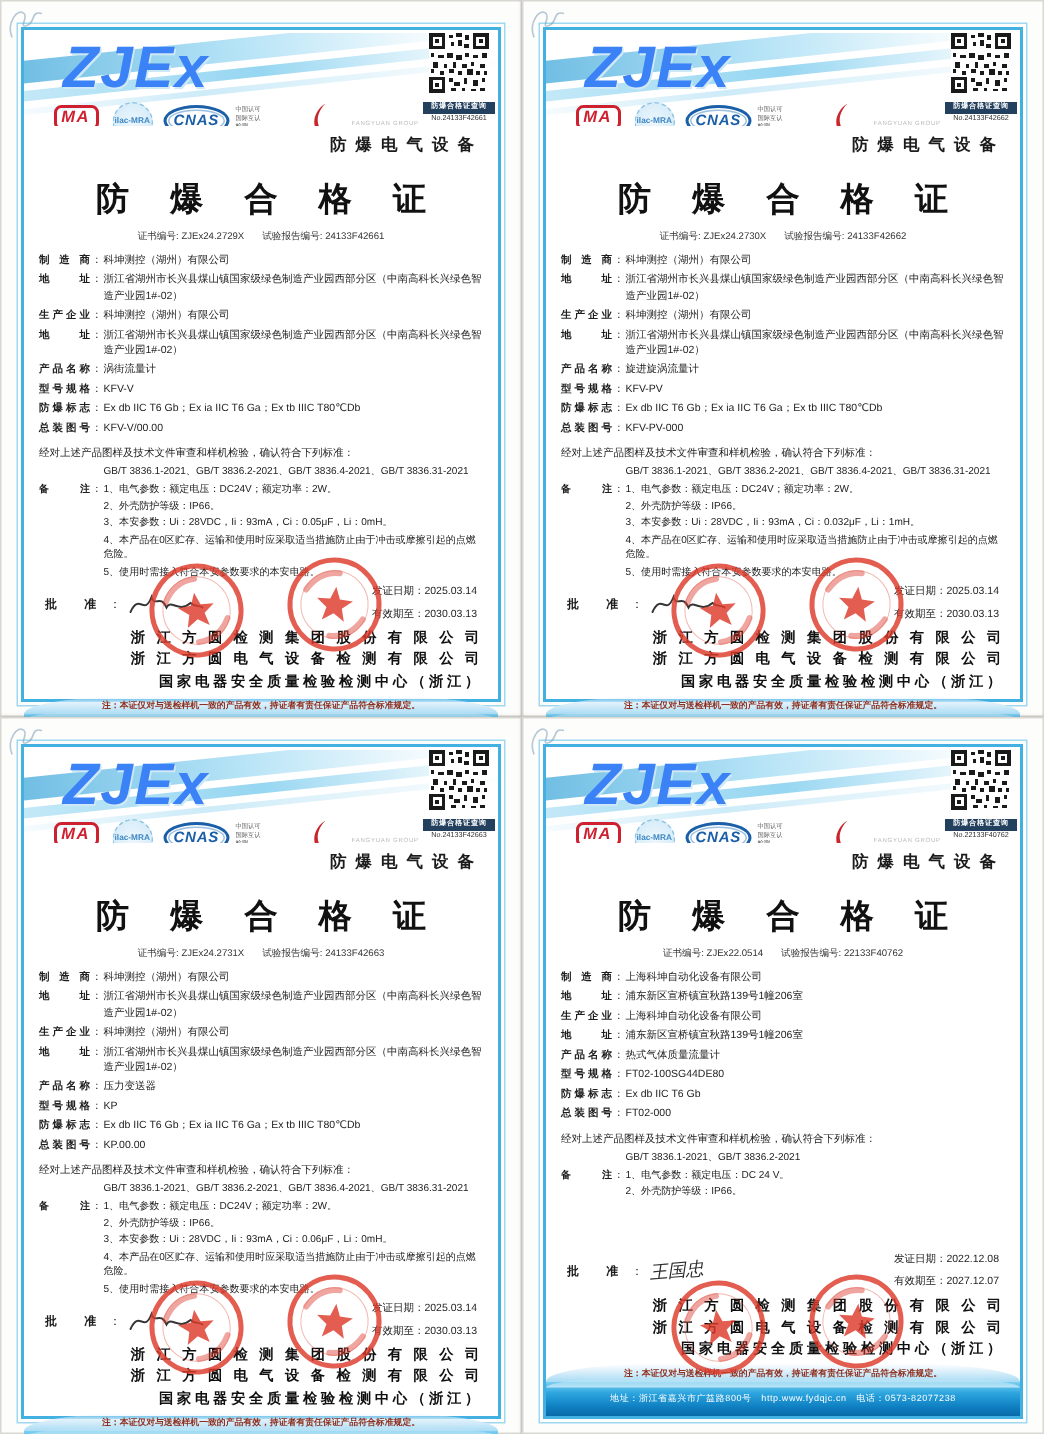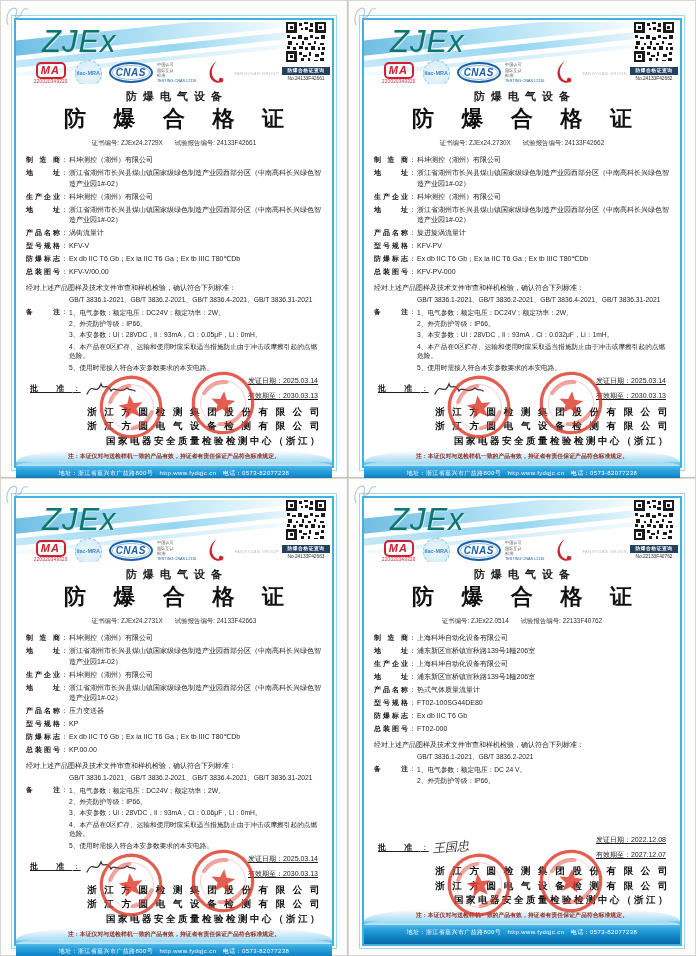--- a/index.html
+++ b/index.html
@@ -24,22 +24,22 @@
     background:#ffffff;
   }
   
   .hdr{position:relative;height:60px;margin:0 -10px;padding:2px 10px 0;overflow:hidden;flex:none;}
   .stripe{position:absolute;left:-30px;right:-30px;pointer-events:none;}
   .s1{top:2px;height:15px;background:linear-gradient(90deg,#2f9fd6 0%,#9bd9f3 45%,rgba(255,255,255,0) 85%);transform:rotate(-6deg);opacity:.75;}
   .s2{top:22px;height:7px;background:linear-gradient(90deg,#bfe7f7 0%,#7cccee 50%,rgba(255,255,255,0) 90%);transform:rotate(-6deg);opacity:.8;}
   .s3{top:34px;height:4px;background:linear-gradient(90deg,rgba(255,255,255,0) 0%,#cdebf8 40%,rgba(255,255,255,0) 95%);transform:rotate(-6deg);}
   .brand{
     position:relative;display:inline-block;margin:2px 0 0 16px;
-    font-weight:normal;font-style:italic;font-size:31px;line-height:1;
-    color:#0f766e;letter-spacing:1px;text-shadow:1px 1px 0 #cfe8f6;
+    font-weight:bold;font-style:italic;font-size:39px;line-height:1;
+    color:#3b82f6;letter-spacing:1px;text-shadow:1px 1px 0 #cfe8f6;
   }
   .logos{position:relative;display:flex;align-items:center;gap:7px;margin:3px 0 0 8px;height:26px;}
   .cma-wrap{text-align:center;line-height:1;}
   .cma{
     display:inline-block;border:2px solid #cf2030;border-radius:5px;
     color:#cf2030;font-weight:bold;font-size:11px;font-style:italic;
     padding:1px 4px 1px 3px;letter-spacing:1px;
   }
   .cma-no{font-size:4.5px;color:#cf2030;margin-top:1px;letter-spacing:.3px;}
   .ilac{
@@ -54,38 +54,38 @@
     box-shadow:inset 0 0 0 1px #ffffff, inset 0 0 0 2px #9cc0e0;
   }
   .cnas-side{font-size:4.2px;color:#555;line-height:1.25;}
   .cnas-sub{color:#1b5fa8;font-size:3.8px;margin-top:1px;}
   .fy{flex:none;margin-left:2px;}
   .fy-cap{font-size:4px;color:#b9b9b9;letter-spacing:.5px;}
   .qr-wrap{position:absolute;right:2px;top:0px;width:48px;text-align:center;line-height:1.15;}
   .qr-cap{font-size:4.8px;font-weight:bold;color:#fff;background:#23415f;padding:1px 0;margin-top:1px;letter-spacing:.5px;}
   .qr-no{font-size:4.8px;color:#333;margin-top:1px;}
   
-  .subtitle{flex:none;text-align:center;font-size:11px;font-weight:bold;color:#1c1c1c;letter-spacing:6px;text-indent:6px;margin-top:5px;}
-  .title{flex:none;text-align:center;font-size:22px;font-weight:bold;color:#111;letter-spacing:11px;text-indent:11px;margin-top:0;font-family:"Liberation Serif","DejaVu Serif",serif;}
+  .subtitle{flex:none;text-align:right;font-size:11px;font-weight:bold;color:#1c1c1c;letter-spacing:6px;text-indent:6px;margin-top:5px;}
+  .title{flex:none;text-align:center;font-size:22px;font-weight:bold;color:#111;letter-spacing:11px;text-indent:11px;margin-top:14px;font-family:"Liberation Serif","DejaVu Serif",serif;}
   .certline{flex:none;text-align:center;font-size:6.4px;color:#333;margin-top:5px;}
   .certline .gap{display:inline-block;width:12px;}
   
   .rows{flex:none;margin-top:7px;}
   .frow{display:flex;font-size:7px;line-height:1.5;margin-bottom:2.5px;color:#1d1d1d;}
   .flabel{flex:none;width:34px;font-weight:bold;text-align:justify;text-align-last:justify;}
   .fcolon{flex:none;width:9px;text-align:center;}
   .fvalue{flex:1;}
   .confirm{flex:none;font-size:7px;color:#1d1d1d;margin-top:3px;}
   .standards{flex:none;font-size:6.7px;color:#1d1d1d;margin:3px 0 0 43px;}
   .notes{display:flex;font-size:6.7px;color:#1d1d1d;margin-top:3px;flex:none;}
   .notes-list{flex:1;}
   .note-line{margin-bottom:1.5px;line-height:1.45;}
   
   .bottom-group{margin-top:auto;flex:none;position:relative;}
-  .approve-row{display:flex;align-items:center;font-size:8px;color:#1d1d1d;margin:0 0 2px 4px;text-decoration:underline;}
+  .approve-row{display:flex;align-items:center;font-size:8px;color:#1d1d1d;margin:0 0 2px 4px;}
   .approve-label{font-weight:bold;letter-spacing:8px;}
   .sig{position:relative;width:72px;height:22px;flex:none;}
   .sig-scribble{position:absolute;left:2px;top:1px;}
   .sig-text{
     position:absolute;left:4px;top:2px;font-size:12px;color:#2a2a2a;
     font-style:italic;transform:rotate(-5deg);white-space:nowrap;
     font-family:"DejaVu Serif","Liberation Serif",serif;
   }
   .dates{margin-left:auto;font-size:7px;color:#1d1d1d;padding-right:4px;line-height:2.1;text-align:left;}
   .companies{text-align:right;font-weight:bold;font-size:9.5px;color:#101010;letter-spacing:2.5px;line-height:1.5;position:relative;z-index:1;}

